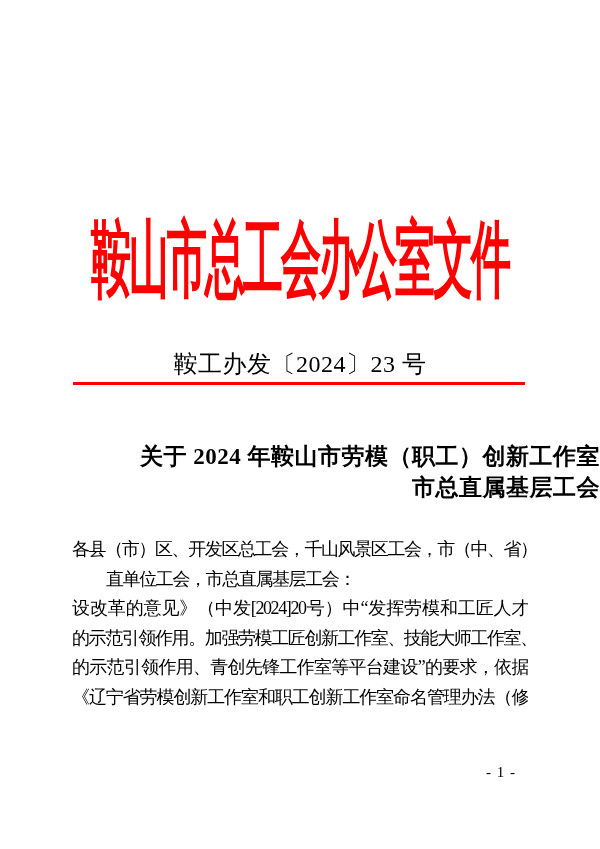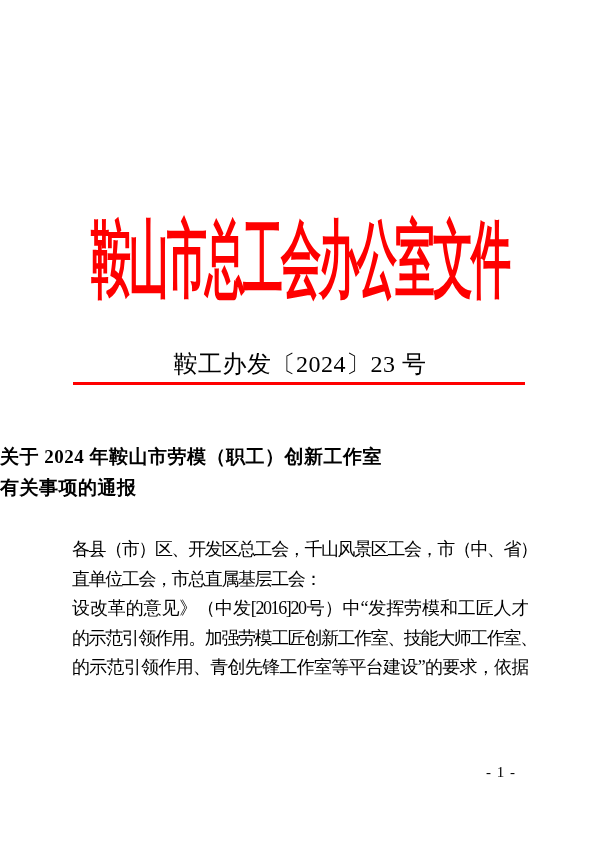--- a/index.html
+++ b/index.html
@@ -54,23 +54,23 @@
     left: 73px;
     width: 452px;
     height: 2.5px;
     background: #ff0000;
   }
   .doc-title {
     position: absolute;
     top: 441px;
     left: 0;
     width: 100%;
-    text-align: left;
+    text-align: right;
     font-weight: bold;
-    font-size: 19px;
+    font-size: 23px;
     line-height: 31px;
     letter-spacing: 0.5px;
   }
   .doc-body {
     position: absolute;
     top: 535px;
     left: 72px;
     width: 456px;
     font-size: 18px;
     letter-spacing: -1.4px;
@@ -78,20 +78,21 @@
   }
   .doc-body .line {
     height: 29.5px;
     white-space: nowrap;
     overflow: hidden;
     text-align: justify;
     text-align-last: justify;
   }
   .doc-body .line.para-end {
     text-align-last: left;
+    margin-left: 34px;
   }
   .doc-body .line.indent {
     padding-left: 37px;
     width: 419px;
   }
   .page-number {
     position: absolute;
     top: 763px;
     left: 486px;
     font-size: 15px;
@@ -108,26 +109,27 @@
   <div class="letterhead">
     <span class="letterhead-text">鞍山市总工会办公室文件</span>
   </div>
 
   <div class="doc-number">鞍工办发〔2024〕23 号</div>
 
   <div class="red-rule"></div>
 
   <div class="doc-title">
     <div>关于 2024 年鞍山市劳模（职工）创新工作室</div>
-    <div>有关事项的通报</div>
+    <div>市总直属基层工会</div>
   </div>
 
   <div class="doc-body">
     <div class="line">各县（市）区、开发区总工会，千山风景区工会，市（中、省）</div>
     <div class="line para-end">直单位工会，市总直属基层工会：</div>
-    <div class="line">设改革的意见》（中发[2016]20号）中“发挥劳模和工匠人才</div>
+    <div class="line">设改革的意见》（中发[2024]20号）中“发挥劳模和工匠人才</div>
     <div class="line">的示范引领作用。加强劳模工匠创新工作室、技能大师工作室、</div>
     <div class="line">的示范引领作用、青创先锋工作室等平台建设”的要求，依据</div>
+    <div class="line">《辽宁省劳模创新工作室和职工创新工作室命名管理办法（修</div>
   </div>
 
   <div class="page-number">- 1 -</div>
 
 </div>
 
 </body></html>

